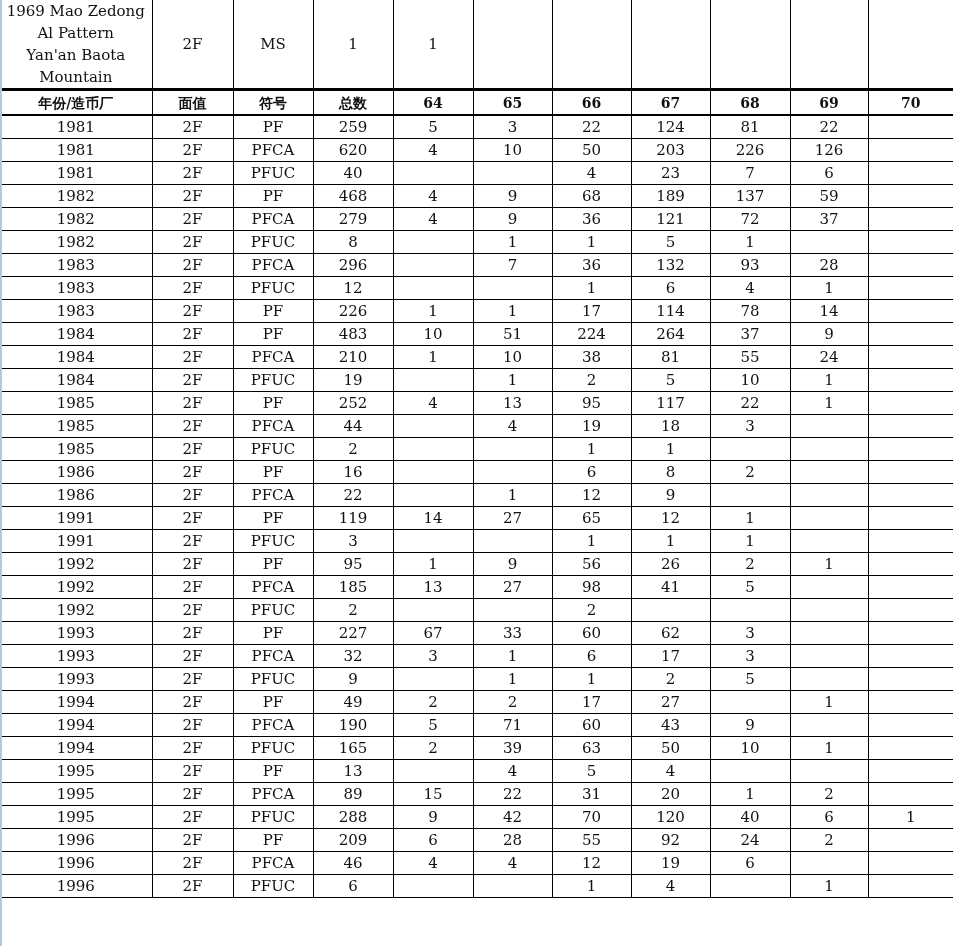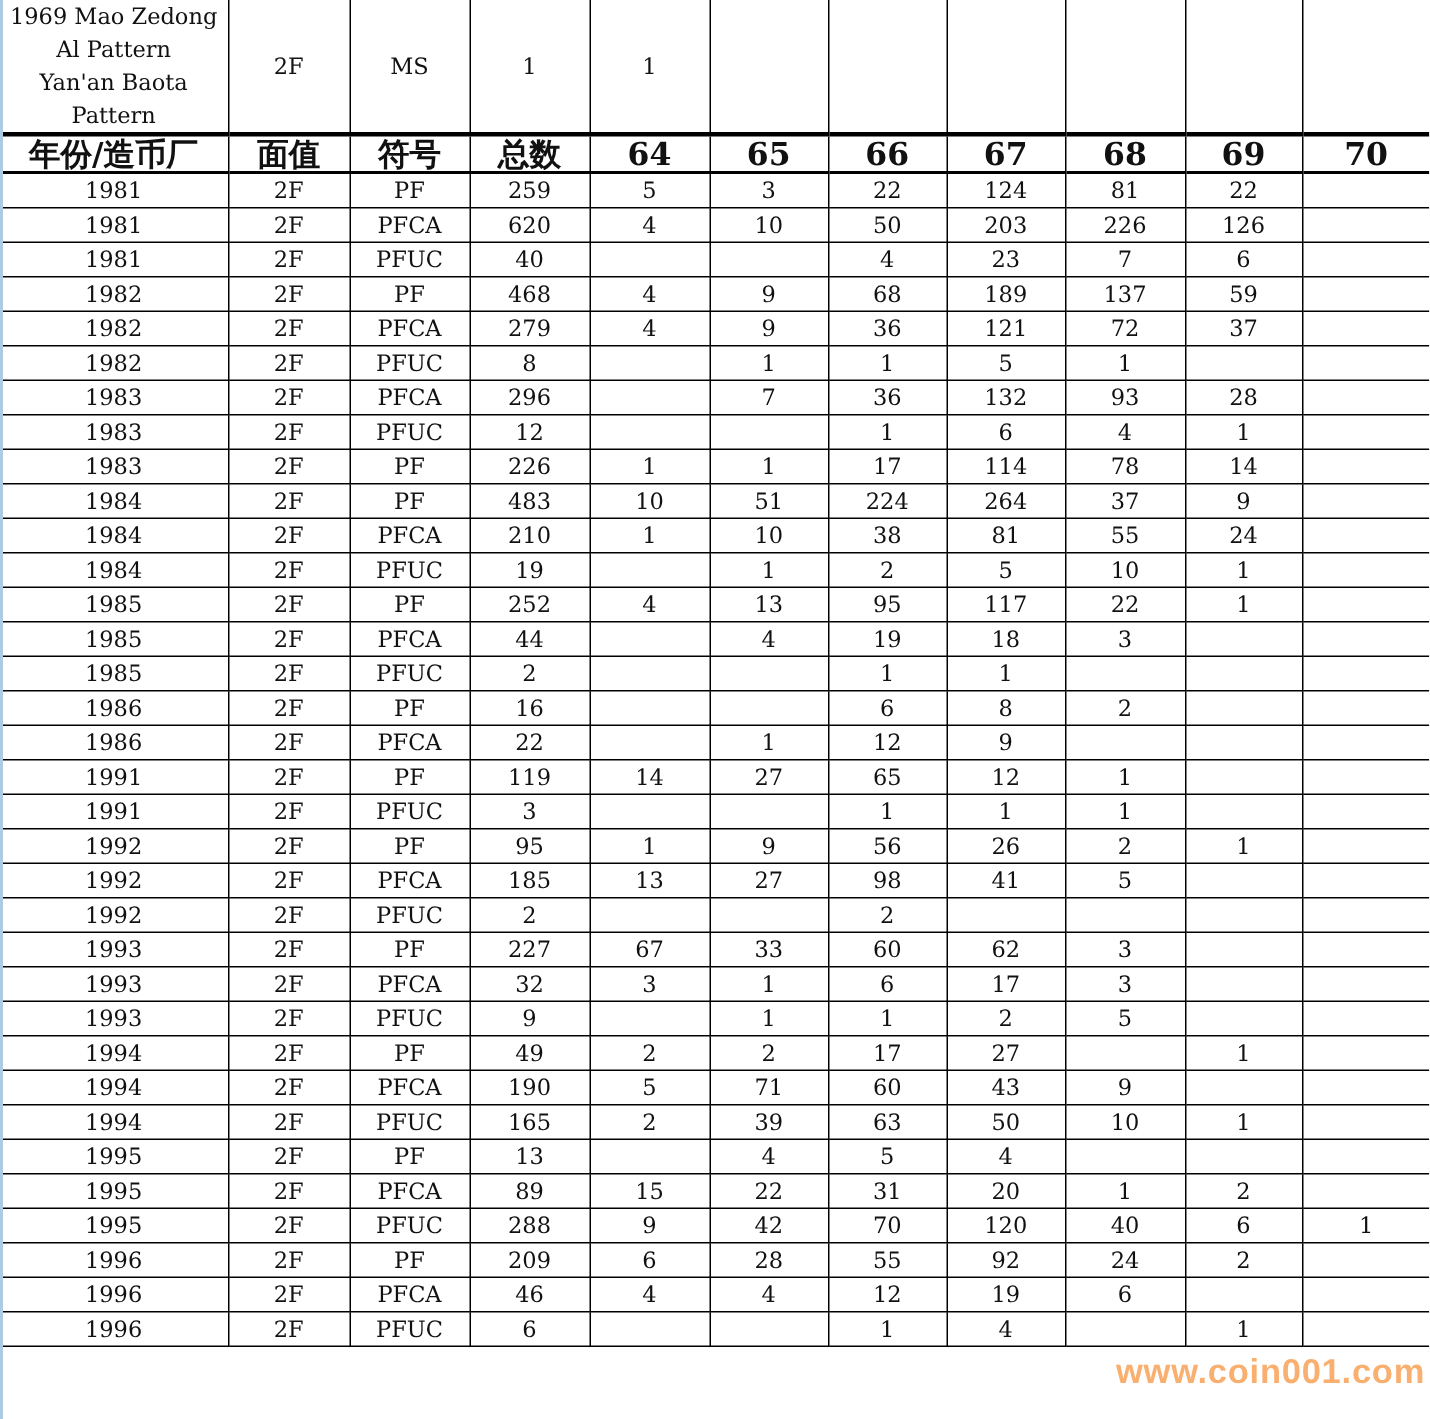--- a/index.html
+++ b/index.html
@@ -40,21 +40,21 @@
   tr.title-row td{border-top:none;height:81px;}
   td.title-cell{
     font-size:14px;line-height:18px;
     white-space:normal;
     padding:2px 4px;
   }
   tr.header-row th{
     border-top:3px solid #000;
     border-bottom:2px solid #000;
     font-weight:bold;
-    font-size:21px;
+    font-size:14px;
     height:23px;
   }
   tr.data-row td{height:22px;}
   #watermark{
     position:absolute;
     left:744px;top:901px;
     z-index:5;
     font-family:"Liberation Sans", sans-serif;
     font-weight:bold;
     font-size:23px;
@@ -84,21 +84,21 @@
         <col style="width:80px">
       <col style="width:78px">
         <col style="width:85px">
     </colgroup>
     <tbody>
       <tr class="title-row">
         <td class="title-cell">
           <div>1969 Mao Zedong</div>
           <div>Al Pattern</div>
           <div>Yan'an Baota</div>
-          <div>Pattern</div>
+          <div>Mountain</div>
         </td>
         <td>2F</td>
         <td>MS</td>
         <td>1</td>
         <td>1</td>
         <td></td>
         <td></td>
         <td></td>
         <td></td>
         <td></td>
@@ -556,14 +556,13 @@
           <td></td>
           <td>1</td>
           <td>4</td>
           <td></td>
           <td>1</td>
           <td></td>
         </tr>
       </tbody>
   </table>
 
-  <div id="watermark" style="color: rgb(249, 165, 92);">www.coin001.com</div>
 </div>
 
 </body></html>

